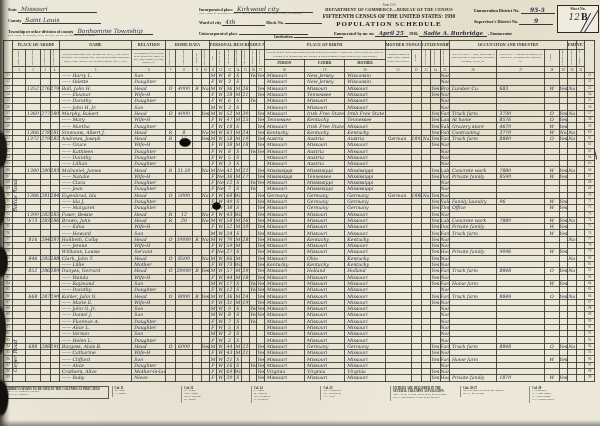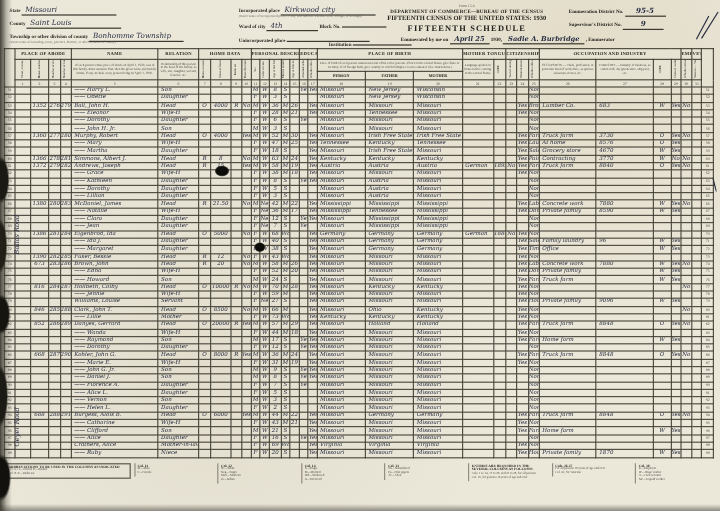--- a/index.html
+++ b/index.html
@@ -105,30 +105,35 @@
     </div>
     <div class="fld" style="left:195px;top:29px;">
       <span class="lab">Unincorporated place</span>
       <span class="val hw" style="min-width:60px;"></span>
     </div>
 
     <div class="title">
       <div class="form-no">Form 15-6</div>
       <div class="dept">DEPARTMENT OF COMMERCE—BUREAU OF THE CENSUS</div>
       <div class="census">FIFTEENTH CENSUS OF THE UNITED STATES: 1930</div>
-      <div class="sched">FIFTEENTH SCHEDULE</div>
+      <div class="sched">POPULATION SCHEDULE</div>
     </div>
 
     <div class="ed" style="top:4px;">
       <span>Enumeration District No.</span>
       <span class="val hw">95-5</span>
     </div>
     <div class="ed" style="top:15px;">
       <span>Supervisor's District No.</span>
       <span class="val hw">9</span>
+    </div>
+    <div class="sheetbox">
+      <span class="lab">Sheet No.</span>
+      <span class="num hw">12</span>
+      <span class="side">B</span>
     </div>
 
     <div class="enum-line">
       <span>Enumerated by me on</span>
       <span class="val hw">April 25</span>
       <span>1930,</span>
       <span class="val hw">Sadie A. Burbridge</span>
       <span>, Enumerator</span>
     </div>
     <div class="fld" style="left:270px;top:32px;">

